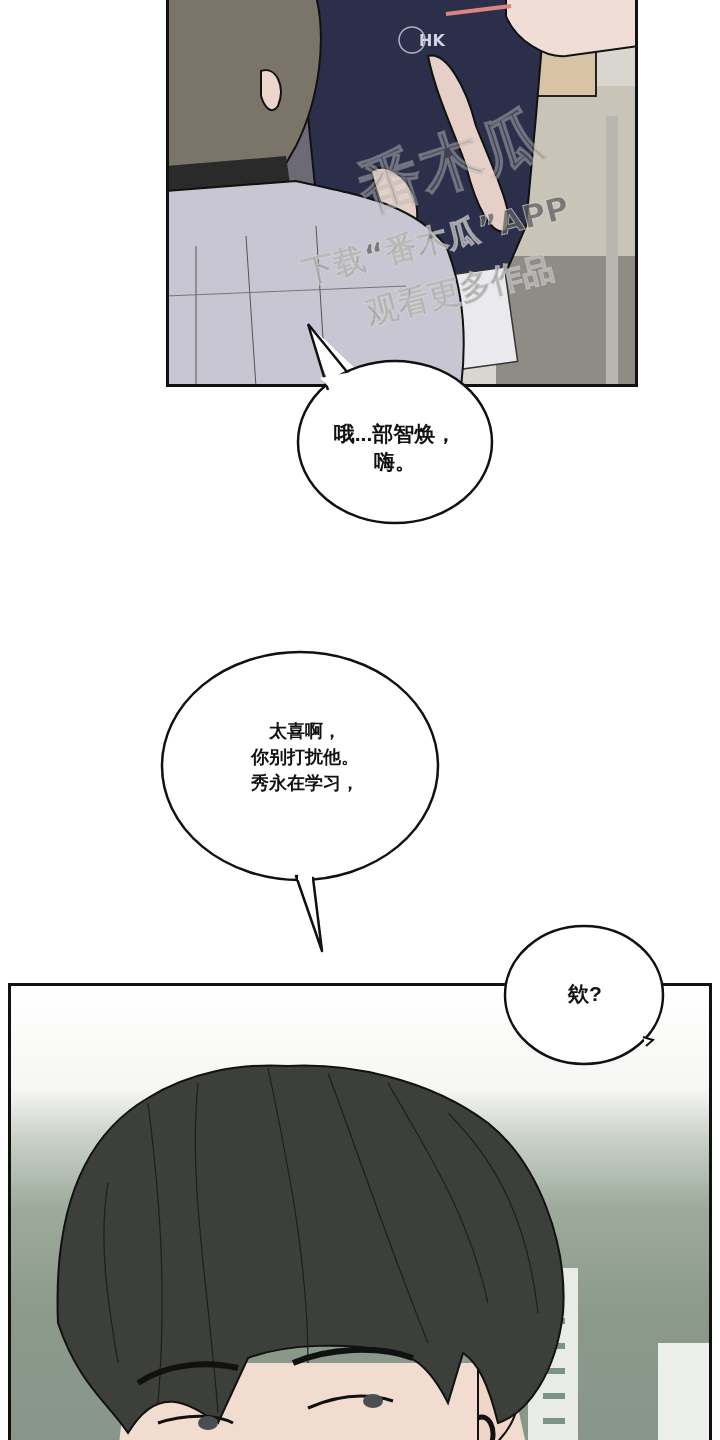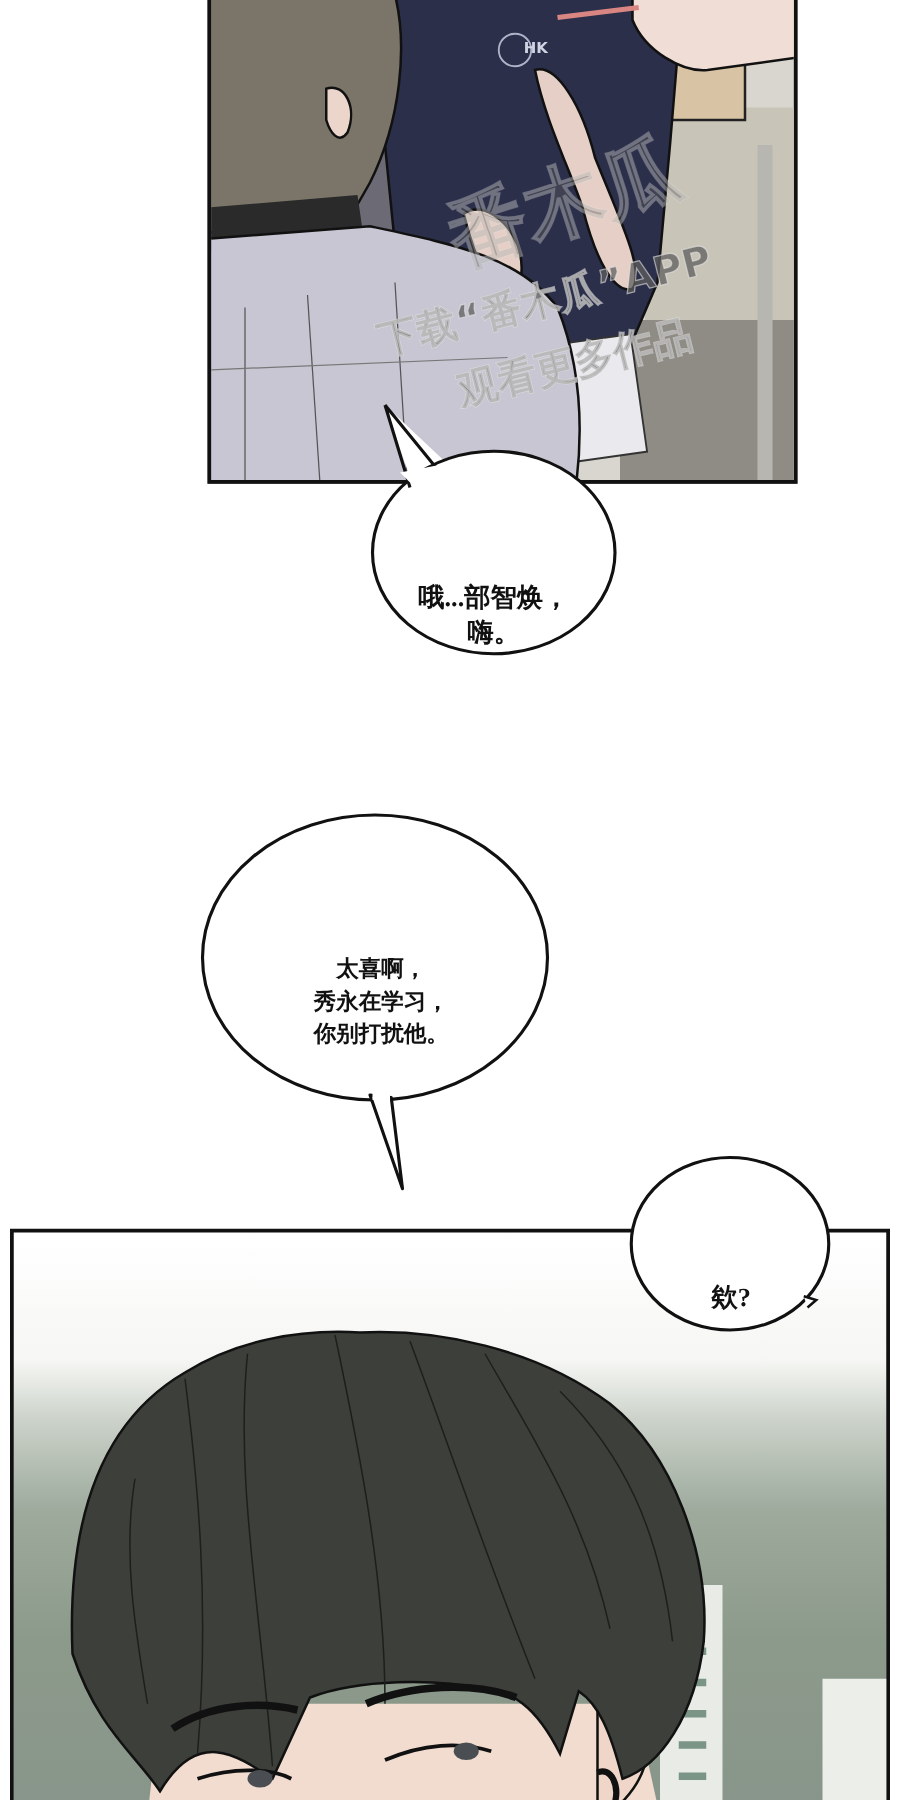--- a/index.html
+++ b/index.html
@@ -1,21 +1,21 @@
 <!DOCTYPE html>
 <html><head>
 <meta charset="utf-8">
 <style>
   html, body { margin:0; padding:0; background:#ffffff; }
   body { width:720px; height:1440px; position:relative; overflow:hidden; font-family:"DejaVu Sans", sans-serif; }
   .panel { position:absolute; border:3px solid #111; box-sizing:border-box; overflow:hidden; }
   #panel1 { left:166px; top:-4px; width:472px; height:391px; background:#6c6a74; }
   #panel2 { left:8px; top:983px; width:704px; height:470px; background:linear-gradient(180deg,#ffffff 0%,#f6f7f4 22%,#cdd3cb 32%,#9daa9c 48%,#8c9a8b 70%,#88958a 100%); }
   .bubble-svg { position:absolute; overflow:visible; }
-  .bubble-text { position:absolute; text-align:center; font-weight:bold; color:#111; font-family:Liberation Serif, serif; line-height:1.35;margin-top:44px; }
+  .bubble-text { position:absolute; text-align:center; font-weight:bold; color:#111; font-family:Liberation Sans, sans-serif; line-height:1.35; }
   .wm { position:absolute; color:rgba(95,95,95,0.75); font-weight:bold; font-family:"DejaVu Sans", sans-serif; white-space:nowrap; -webkit-text-stroke:1px rgba(230,230,230,0.6); }
 </style>
 </head>
 <body>
 
 <div class="panel" id="panel1">
   <svg width="472" height="391" viewBox="0 0 472 391" style="position:absolute;left:-3px;top:-3px">
 
     <rect x="290" y="0" width="182" height="391" fill="#d9d6cf"></rect>
     <rect x="350" y="90" width="122" height="170" fill="#c9c4b8"></rect>
@@ -37,21 +37,21 @@
 
     <path d="M0 0 L150 0 C160 40 155 100 130 150 L110 185 L0 190 Z" fill="#7b7569" stroke="#111" stroke-width="2"></path>
     <path d="M95 75 C110 70 120 90 112 110 C105 120 98 110 95 100 Z" fill="#ecd6cc" stroke="#111" stroke-width="2"></path>
     <path d="M0 170 L120 160 L125 195 L0 205 Z" fill="#2a2a2a"></path>
     <path d="M0 195 L130 185 C200 200 250 210 280 250 C300 300 300 350 295 391 L0 391 Z" fill="#c8c6d2" stroke="#111" stroke-width="2"></path>
     <line x1="30" y1="250" x2="30" y2="391" stroke="#555" stroke-width="1"></line>
     <line x1="80" y1="240" x2="90" y2="391" stroke="#555" stroke-width="1"></line>
     <line x1="150" y1="230" x2="160" y2="391" stroke="#555" stroke-width="1"></line>
     <line x1="0" y1="300" x2="240" y2="290" stroke="#777" stroke-width="1"></line>
   </svg>
-  <span class="wm" style="left:250px;top:32px;font-size:12px;color:#cfd3e2;-webkit-text-stroke:0">HK</span>
+  <span class="wm" style="left:250px;top:32px;font-size:16px;color:#cfd3e2;-webkit-text-stroke:0">HK</span>
   <span class="wm" style="left:186px;top:120px;font-size:64px;transform:rotate(-18deg);opacity:0.55">番木瓜</span>
   <span class="wm" style="left:130px;top:220px;font-size:32px;transform:rotate(-14deg)">下载“番木瓜”APP</span>
   <span class="wm" style="left:195px;top:270px;font-size:32px;transform:rotate(-14deg)">观看更多作品</span>
 </div>
 
 <svg class="bubble-svg" style="left:290px;top:318px" width="210" height="210">
   <path d="M18 6 L70 55 L40 70 Z" fill="#fff"></path>
   <ellipse cx="105" cy="124" rx="97" ry="81" fill="#fff" stroke="#111" stroke-width="2.5"></ellipse>
   <path d="M18 6 L62 60 M18 6 L38 72" stroke="#111" stroke-width="2.5" fill="none"></path>
   <path d="M30 60 L72 52 L50 80 Z" fill="#fff"></path>
@@ -61,22 +61,22 @@
   <div>嗨。</div>
 </div>
 
 <svg class="bubble-svg" style="left:160px;top:648px" width="290" height="312">
   <ellipse cx="140" cy="118" rx="138" ry="114" fill="#fff" stroke="#111" stroke-width="2.5"></ellipse>
   <path d="M136 228 L162 303 L153 230 Z" fill="#fff" stroke="#111" stroke-width="2.5" stroke-linejoin="round"></path>
   <rect x="138" y="222" width="14" height="10" fill="#fff"></rect>
 </svg>
 <div class="bubble-text" style="left:170px;top:718px;width:270px;font-size:18px;line-height:1.45">
   <div>太喜啊，</div>
+  <div>你别打扰他。</div>
   <div>秀永在学习，</div>
-  <div>你别打扰他。</div>
 </div>
 
 <div class="panel" id="panel2">
   <svg width="704" height="470" viewBox="0 0 704 470" style="position:absolute;left:-3px;top:-3px">
 
     <rect x="520" y="285" width="50" height="185" fill="#e8ebe6"></rect>
     <rect x="650" y="360" width="54" height="110" fill="#eceeea"></rect>
     <g fill="#7a9486">
       <rect x="535" y="335" width="22" height="6"></rect>
         <rect x="535" y="360" width="22" height="6"></rect>

